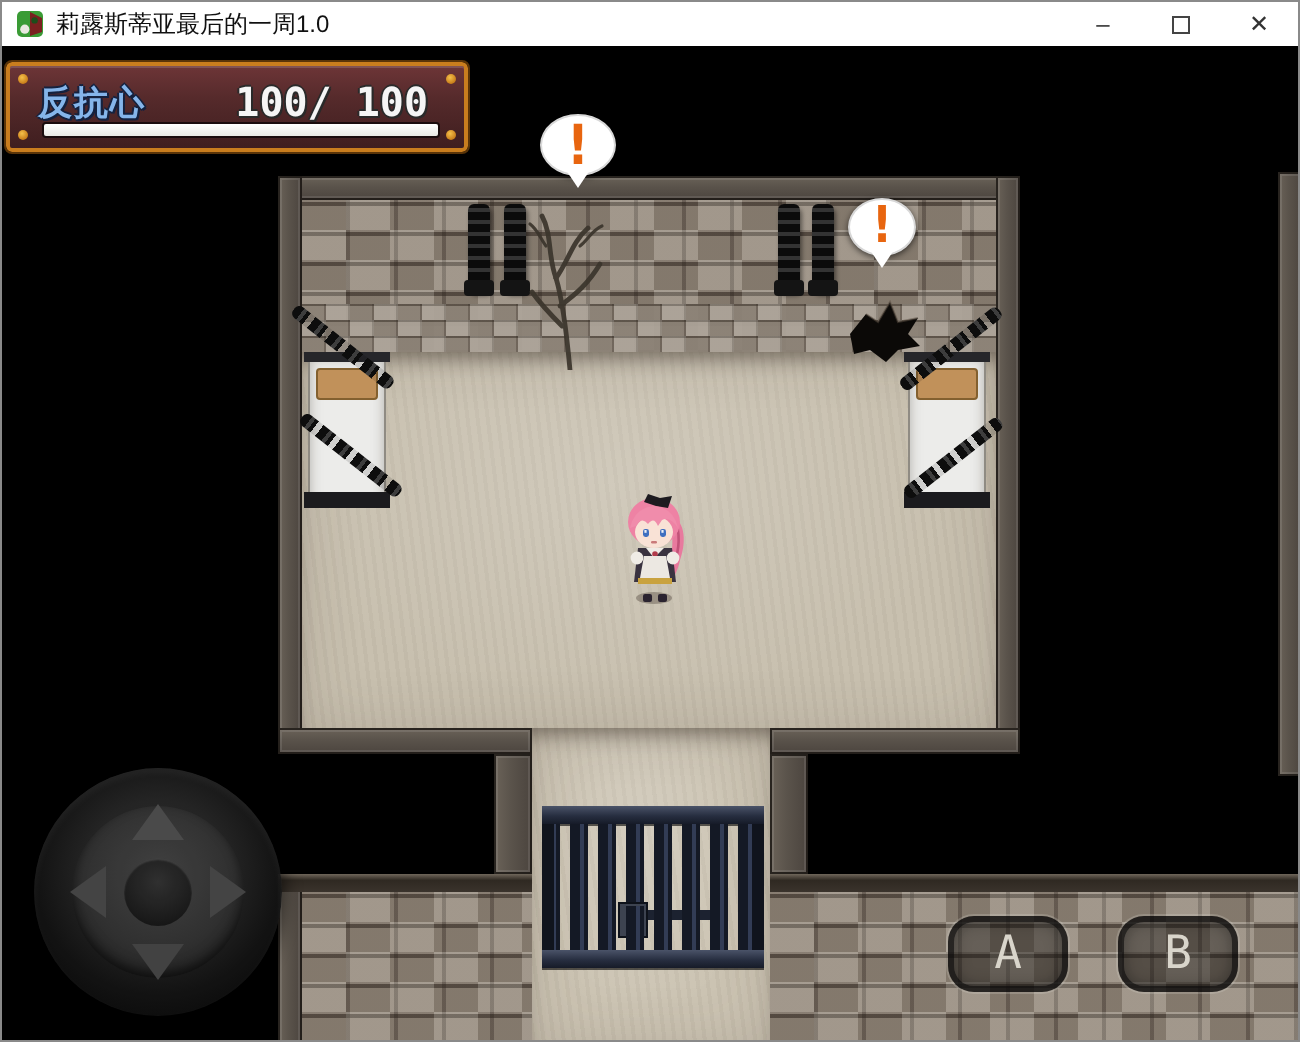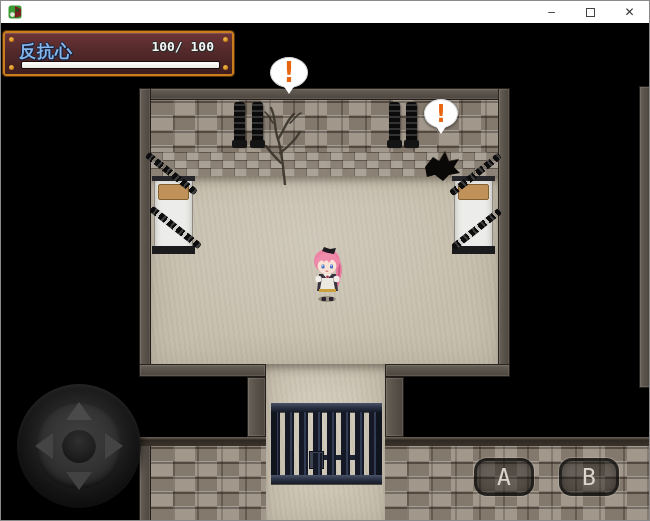--- a/index.html
+++ b/index.html
@@ -114,39 +114,40 @@
     box-shadow:inset 0 1px 0 rgba(255,255,255,.15);
   }
   .hud .dot{position:absolute;width:5px;height:5px;border-radius:50%;
     background:radial-gradient(circle at 40% 35%, #f5c04a, #c87d1a 70%, #7a4a10 100%);}
   .hud-label{
     position:absolute;left:14px;top:7px;font-size:17px;font-weight:bold;
     color:#85b5ea;letter-spacing:1px;
     text-shadow:-1px 0 #15223f,1px 0 #15223f,0 -1px #15223f,0 1px #15223f,1px 1px #15223f;
   }
   .hud-value{
-    position:absolute;right:18px;top:6px;font-size:13px;font-weight:bold;
+    position:absolute;right:18px;top:6px;font-size:20px;font-weight:bold;
     font-family:"DejaVu Sans Mono",monospace;color:#f5f5f5;
     text-shadow:-1px 0 #2a2a2a,1px 0 #2a2a2a,0 -1px #2a2a2a,0 1px #2a2a2a,1px 1px #2a2a2a;
   }
   .hud-gauge{position:absolute;left:16px;bottom:5px;width:199px;height:8px;background:#241012;border:1px solid #1a0c0d;border-radius:2px;}
   .hud-gauge-fill{height:100%;background:linear-gradient(180deg,#ffffff,#e9e9e4);border-radius:1px;}
 </style>
 </head>
 <body>
 
 <div class="window">
 
   <div class="titlebar">
     <svg class="app-icon" viewBox="0 0 14 14">
       <rect x="0.5" y="0.5" width="13" height="13" rx="2.5" fill="#3a9b35"></rect>
       <path d="M7 1 L13 4 L13 11 L7 13 Z" fill="#7a2020"></path>
       <circle cx="4.4" cy="9.6" r="2.3" fill="#e9e9e0"></circle>
       <circle cx="9.3" cy="5.2" r="1.6" fill="#1d4d1b"></circle>
     </svg>
+    <span class="title-text">莉露斯蒂亚最后的一周1.0</span>
     <div class="win-controls">
       <button class="win-btn">
           <span>–</span>
         </button>
       <button class="win-btn">
           <span class="maxbox"></span>
         </button>
       <button class="win-btn">
           <span>✕</span>
         </button>

